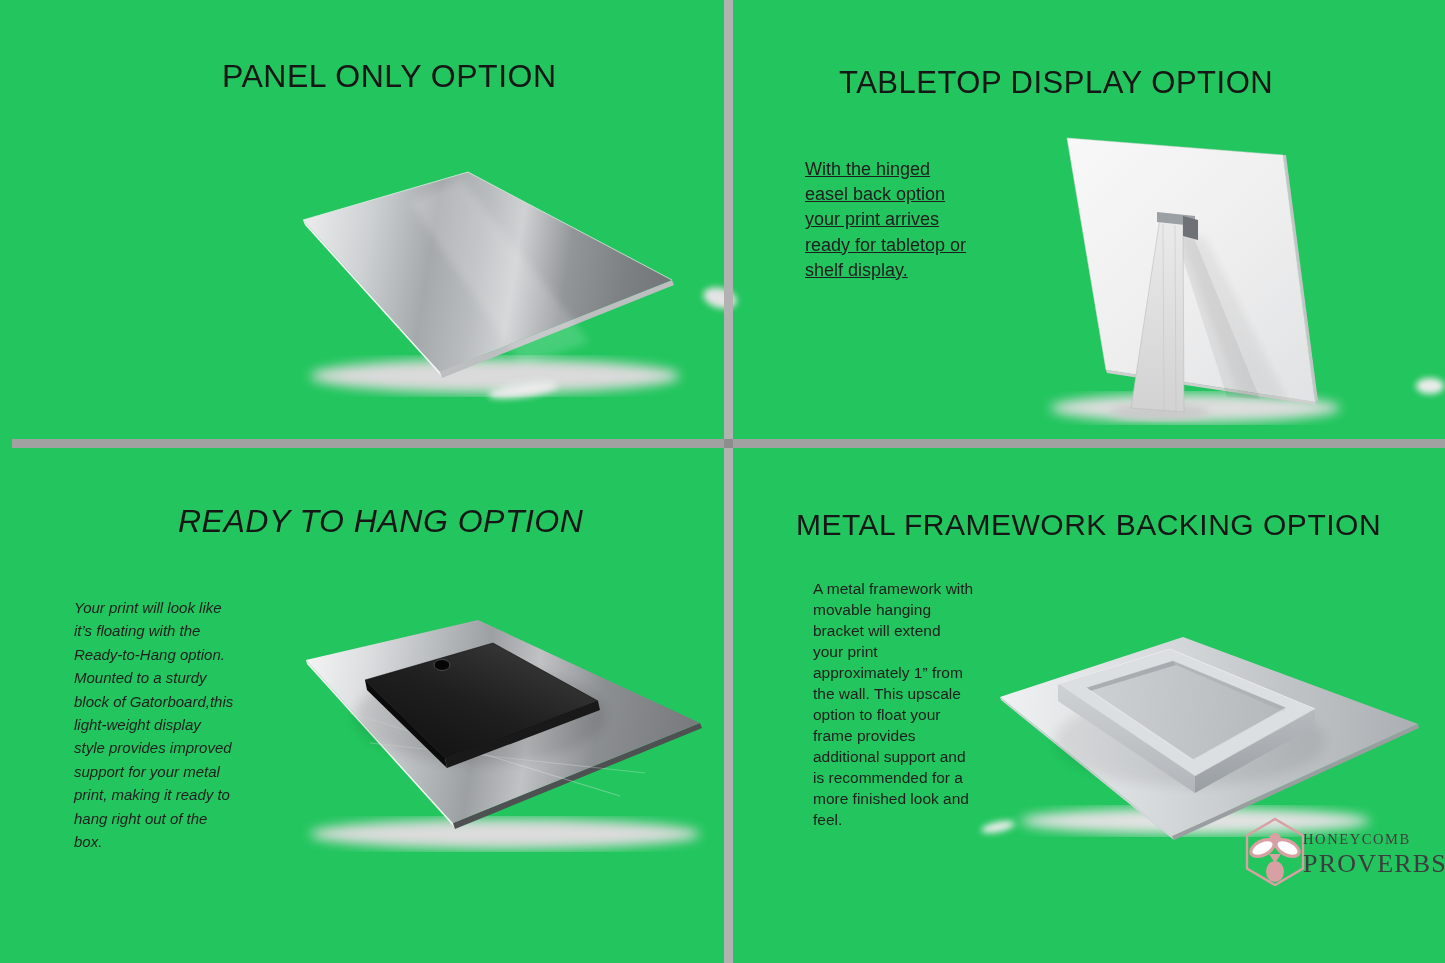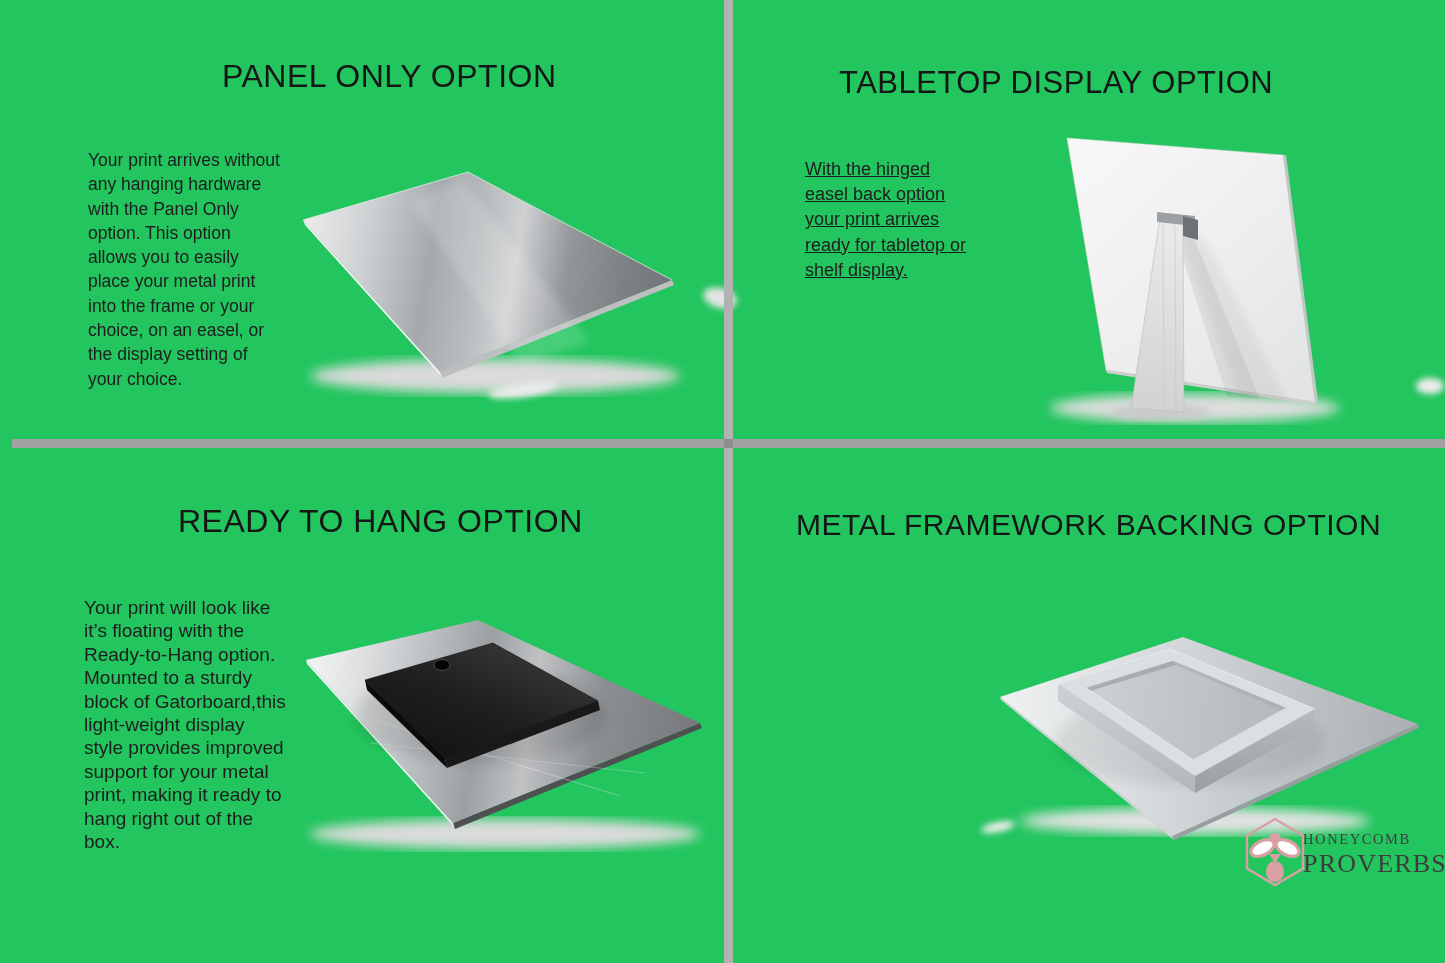--- a/index.html
+++ b/index.html
@@ -1,33 +1,33 @@
 <!DOCTYPE html>
 <html><head>
 <meta charset="utf-8">
 <style>
   html,body{margin:0;padding:0;background:#ffffff;}
   .canvas{position:relative;width:1445px;height:963px;background:#22c55e;overflow:hidden;
           font-family:"Liberation Sans","DejaVu Sans",sans-serif;}
   .quad{position:absolute;}
   #quad-tl{left:0;top:0;width:723px;height:439px;}
   #quad-tr{left:733px;top:0;width:712px;height:439px;margin-top:8px;}
-  #quad-bl{left:0;top:448px;width:723px;height:515px;}
+  #quad-bl{left:0;top:448px;width:723px;height:515px;font-style:italic;}
   #quad-br{left:733px;top:427px;width:712px;height:515px;}
 
   .q-title{position:absolute;color:#161616;font-weight:400;letter-spacing:.5px;white-space:nowrap;}
   #tl-title{left:222px;top:58px;font-size:32px;}
   #tr-title{left:106px;top:57px;font-size:31px;}
   #bl-title{left:178px;top:55px;font-size:32px;}
   #br-title{left:63px;top:81px;font-size:30px;}
 
   .q-body{position:absolute;color:#1e1e1e;white-space:pre-line;}
   #tl-body{left:88px;top:148px;font-size:17.5px;line-height:24.3px;width:250px;}
   #tr-body{left:72px;top:149px;font-size:18px;line-height:25.2px;width:240px;text-decoration:underline;}
-  #bl-body{left:84px;top:148px;font-size:19px;line-height:23.4px;width:240px;}
+  #bl-body{left:74px;top:148px;font-size:15px;line-height:23.4px;width:240px;}
   #br-body{left:80px;top:151px;font-size:15.5px;line-height:21px;width:210px;}
 
   .photo{position:absolute;overflow:visible;}
   #photo-panel-only{left:290px;top:160px;}
   #photo-tabletop{left:222px;top:112px;}
   #photo-ready{left:290px;top:140px;}
   #photo-framework{left:262px;top:192px;}
 
   .divider-v{position:absolute;left:724px;top:0;width:9px;height:963px;background:#b2b2b2;z-index:30;}
   .divider-h{position:absolute;left:12px;right:0;top:439px;height:9px;background:#a1a1a1;z-index:30;}
@@ -50,30 +50,20 @@
 
 <div class="canvas">
 
   <div class="artifact" id="art-1"></div>
   <div class="artifact" id="art-2"></div>
   <div class="artifact" id="art-3"></div>
   <div class="artifact" id="art-4"></div>
 
   <div class="quad" id="quad-tl">
     <div class="q-title" id="tl-title">PANEL ONLY OPTION</div>
-    <div class="q-body" id="tl-body">Your print arrives without
-any hanging hardware
-with the Panel Only
-option. This option
-allows you to easily
-place your metal print
-into the frame or your
-choice, on an easel, or
-the display setting of
-your choice.</div>
 
     <svg class="photo" id="photo-panel-only" width="420" height="250" viewBox="0 0 420 250">
       <defs>
         <linearGradient id="pg1" gradientUnits="userSpaceOnUse" x1="13" y1="60" x2="382" y2="120">
           <stop offset="0" stop-color="#ececec"></stop>
           <stop offset="0.18" stop-color="#cdd0d2"></stop>
           <stop offset="0.35" stop-color="#a6a9ac"></stop>
           <stop offset="0.48" stop-color="#b9bcbe"></stop>
           <stop offset="0.58" stop-color="#cfd1d3"></stop>
           <stop offset="0.72" stop-color="#939699"></stop>
@@ -180,20 +170,32 @@
       <ellipse cx="190" cy="128" rx="125" ry="48" fill="#000000" opacity="0.1" filter="url(#blurE)"></ellipse>
       <polygon points="75,92 155,170 157,180 77,102" fill="#0b0b0b"></polygon>
       <polygon points="155,170 308,113 310,122 157,180" fill="#191919"></polygon>
       <polygon points="203,55 308,113 155,170 75,92" fill="url(#pg5)" stroke="#000000" stroke-width="0.5"></polygon>
       <ellipse cx="152" cy="77" rx="8" ry="5.5" fill="#060606" stroke="#4a4a4a" stroke-width="1"></ellipse>
     </svg>
   </div>
 
   <div class="quad" id="quad-br">
     <div class="q-title" id="br-title">METAL FRAMEWORK BACKING OPTION</div>
+    <div class="q-body" id="br-body">A metal framework with
+movable hanging
+bracket will extend
+your print
+approximately 1” from
+the wall. This upscale
+option to float your
+frame provides
+additional support and
+is recommended for a
+more finished look and
+feel.</div>
 
     <svg class="photo" id="photo-framework" width="425" height="235" viewBox="0 0 425 235">
       <defs>
         <linearGradient id="pg6" gradientUnits="userSpaceOnUse" x1="5" y1="78" x2="423" y2="105">
           <stop offset="0" stop-color="#eff1f2"></stop>
           <stop offset="0.35" stop-color="#d9dcde"></stop>
           <stop offset="0.65" stop-color="#c2c6c9"></stop>
           <stop offset="1" stop-color="#abafb3"></stop>
         </linearGradient>
         <linearGradient id="pg7" gradientUnits="userSpaceOnUse" x1="0" y1="65" x2="0" y2="174">

